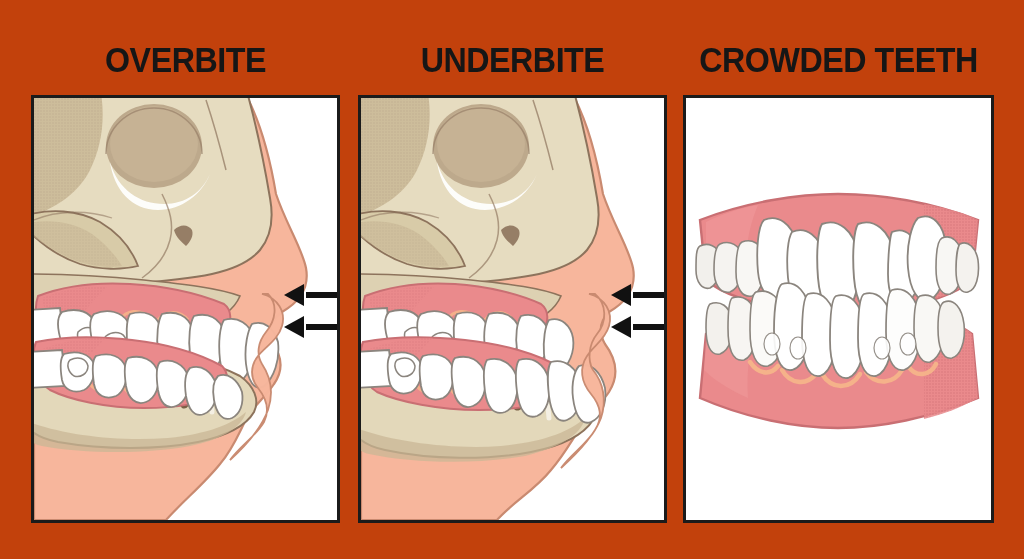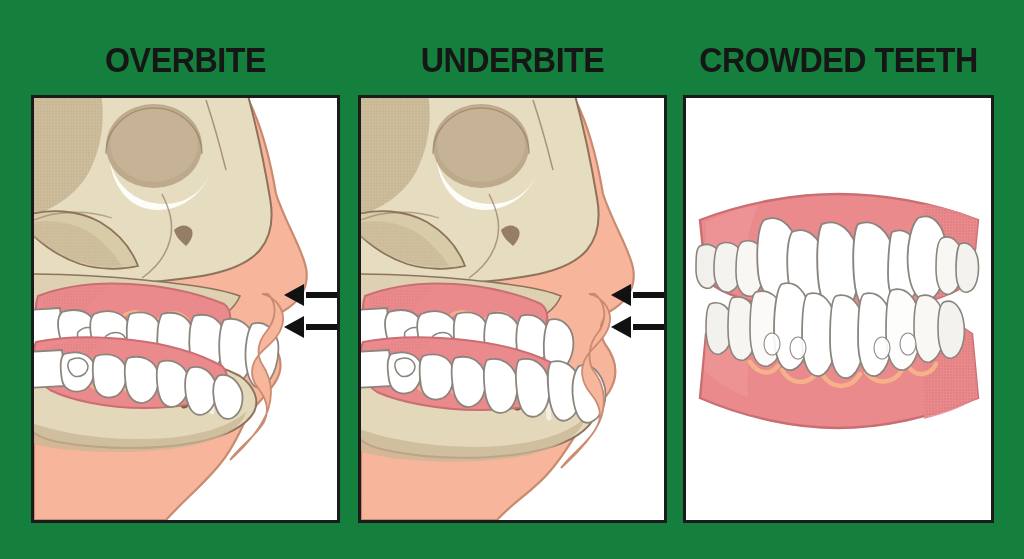--- a/index.html
+++ b/index.html
@@ -6,21 +6,21 @@
   * { box-sizing: border-box; margin: 0; padding: 0; }
   html, body {
     width: 1024px; height: 559px;
     background: #fdfdfc;
     font-family: "Liberation Sans", sans-serif;
     overflow: hidden;
   }
   .board {
     position: relative;
     width: 1024px; height: 559px;
-    background: #15803d;
+    background: #c2410c;
   }
   .panel-group {
     position: absolute;
     top: 0; left: 0;
     width: 1024px; height: 559px;
   }
   .panel {
     position: absolute;
     background: #ffffff;
     border: 3px solid #1b1b1b;

